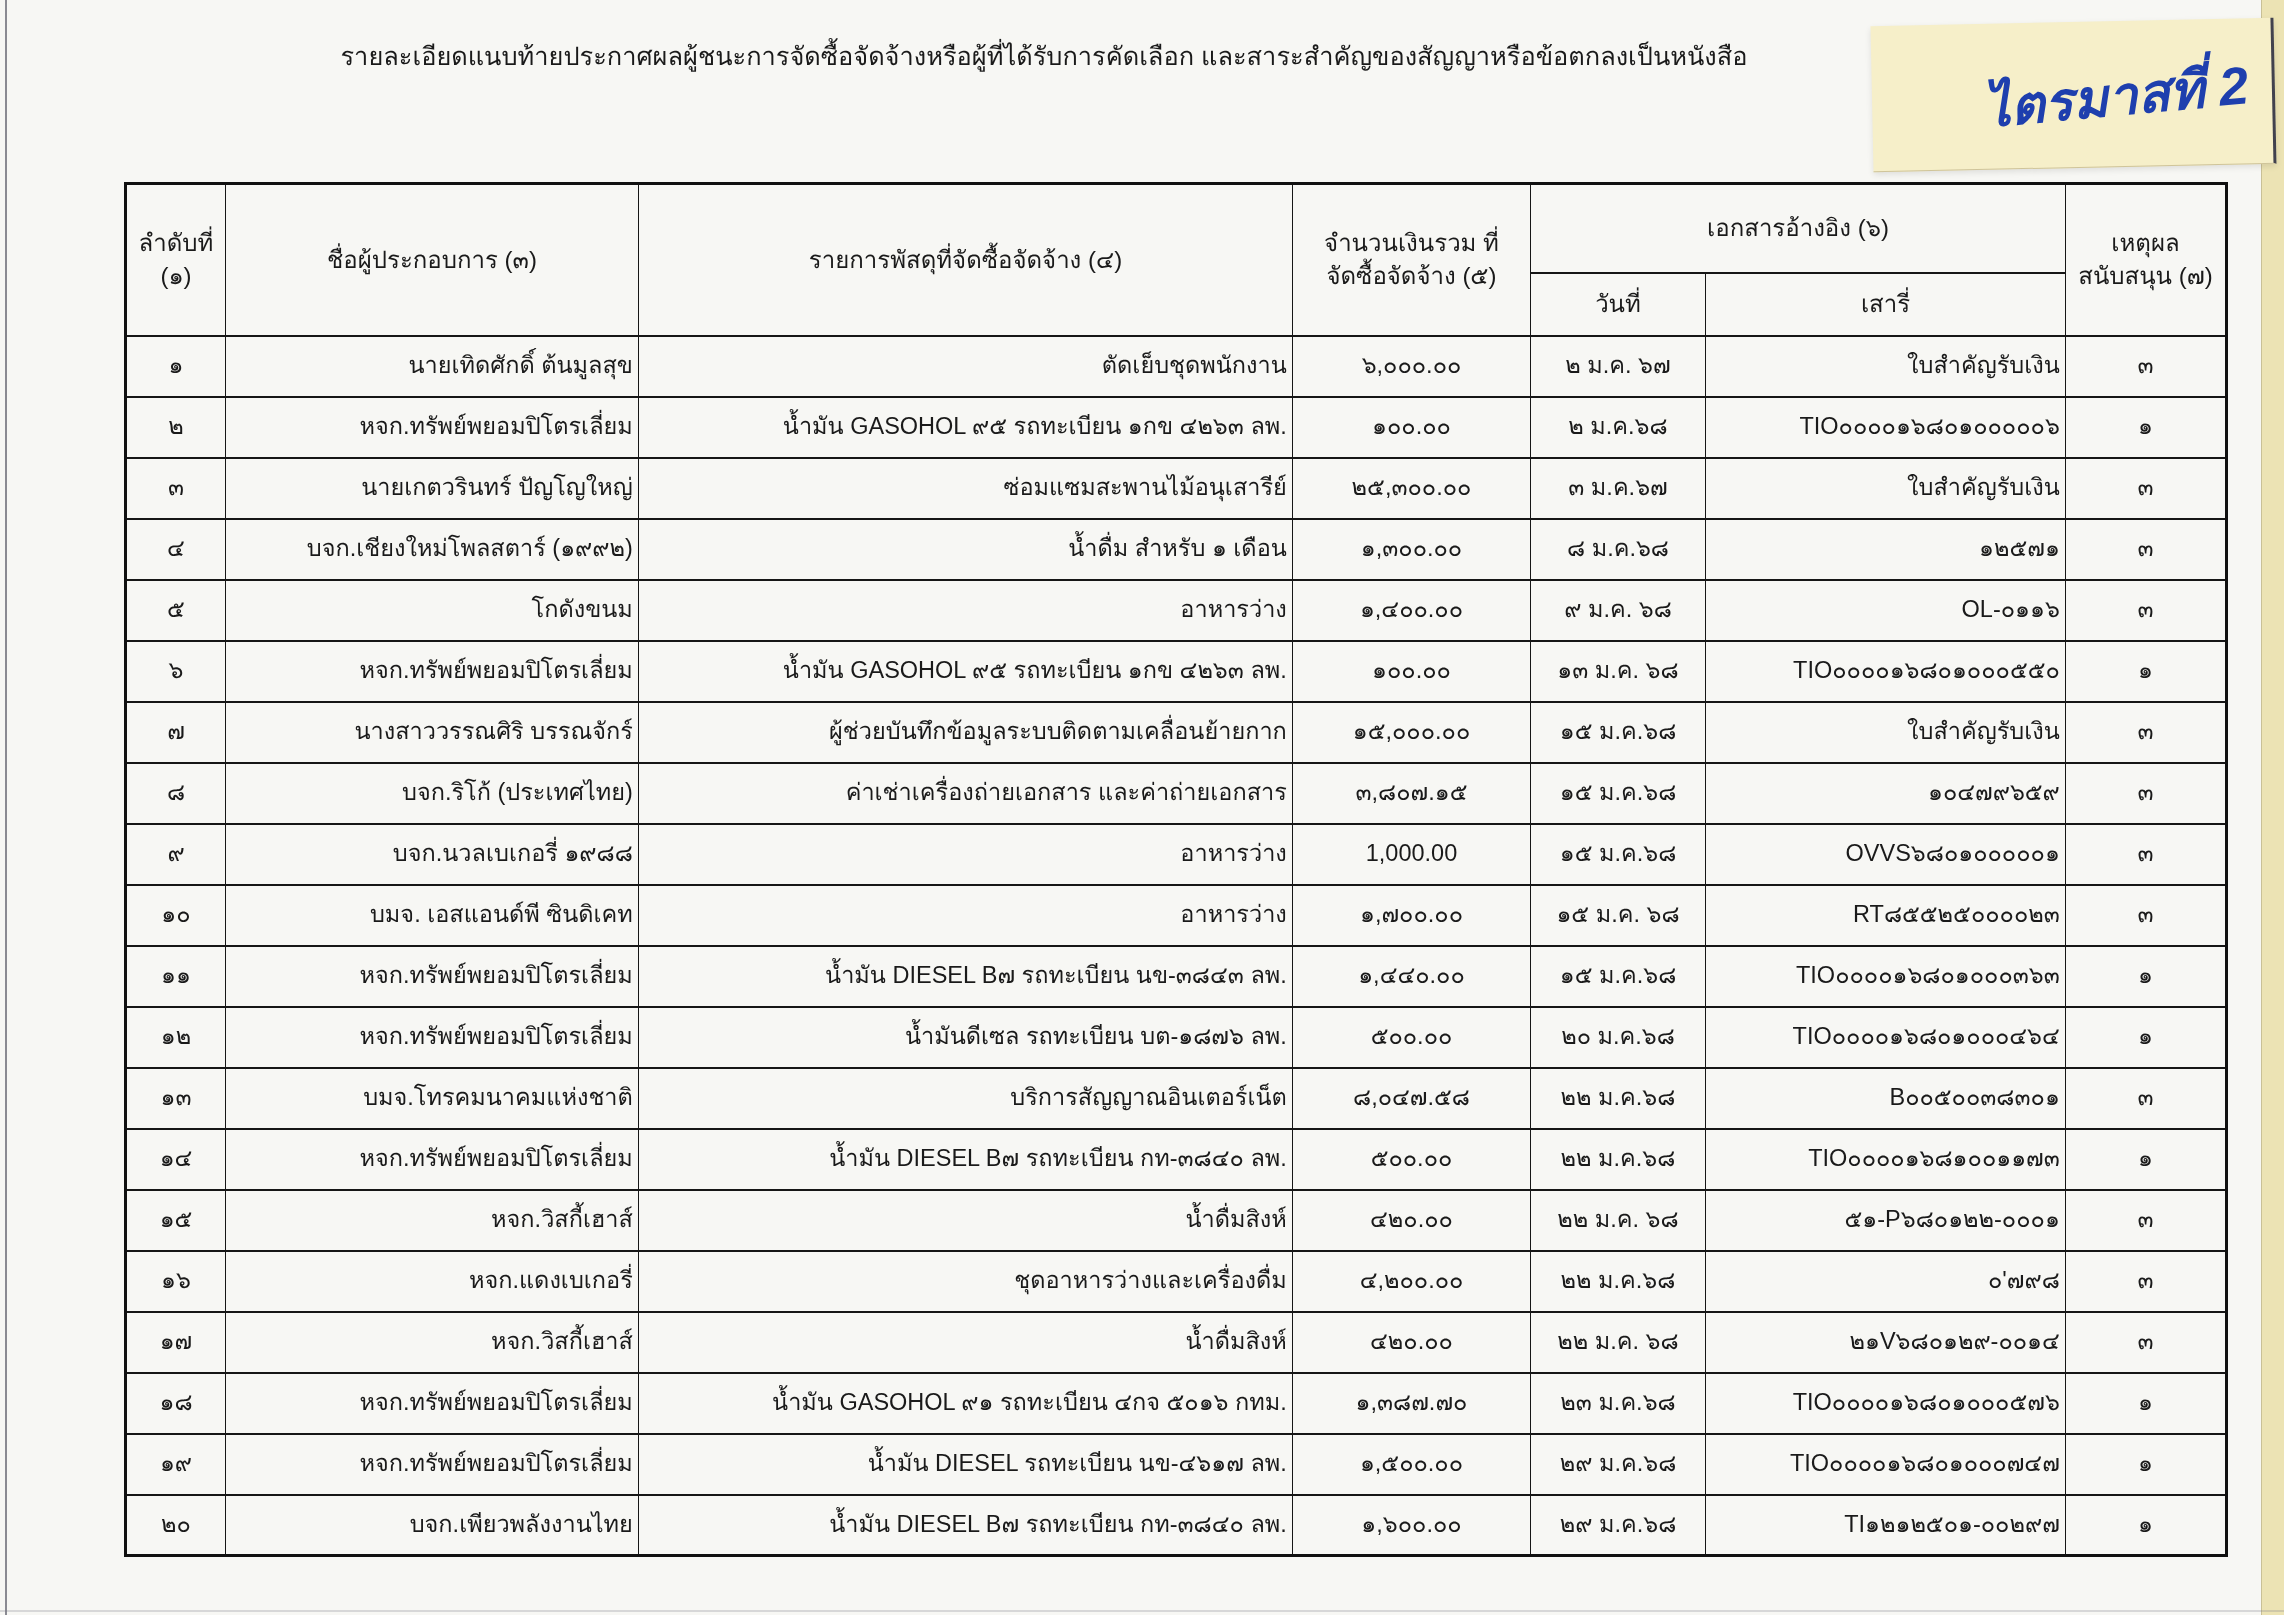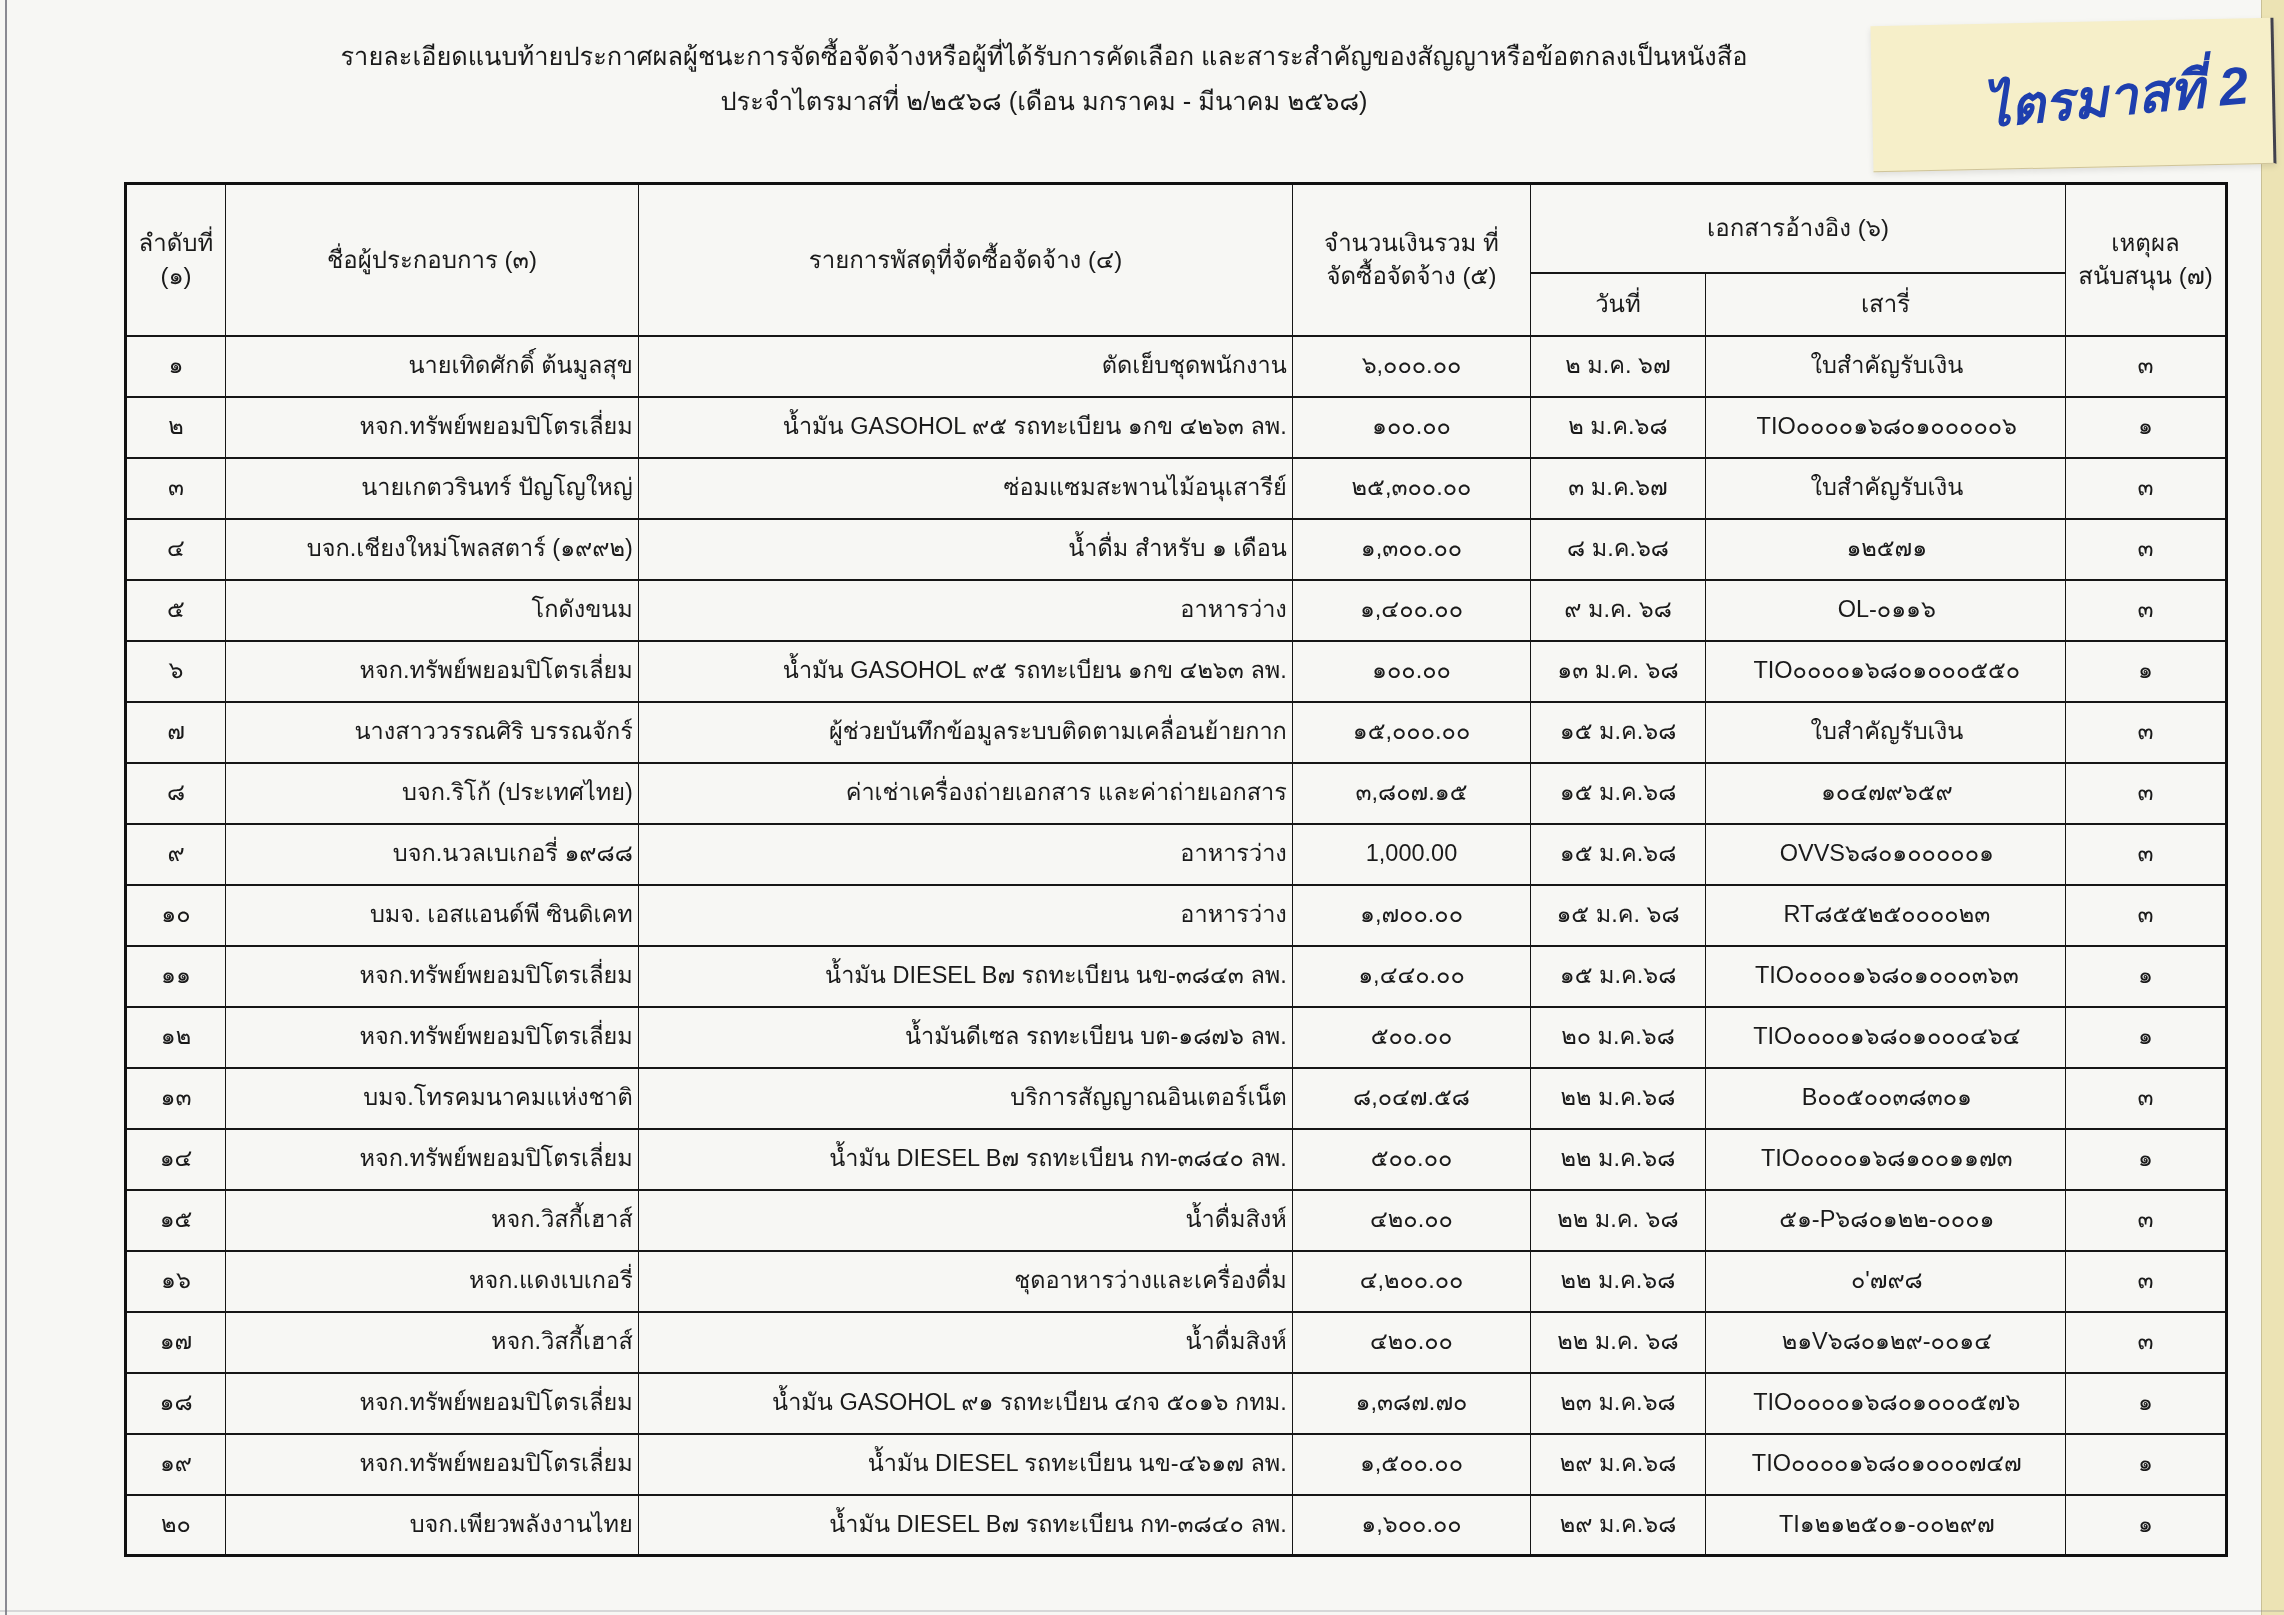--- a/index.html
+++ b/index.html
@@ -82,33 +82,32 @@
     text-align: center;
     line-height: 1.25;
   }
   tr.hdr-group { height: 89px; }
   tr.hdr-sub   { height: 63px; }
   .procurement tbody tr { height: 61px; }
   td.col-vendor, td.col-item {
     text-align: right; padding-left: 10.4px;
   }
   td.col-number {
-    text-align: center; padding-left: 7.8px;
+    text-align: right; padding-left: 7.8px;
   }
 </style>
 </head>
 <body>
 
 <div class="left-edge-line"></div>
 <div class="right-strip"></div>
 <div class="bottom-shadow"></div>
 
 <div class="title-block">
   <div>รายละเอียดแนบท้ายประกาศผลผู้ชนะการจัดซื้อจัดจ้างหรือผู้ที่ได้รับการคัดเลือก และสาระสำคัญของสัญญาหรือข้อตกลงเป็นหนังสือ</div>
-  <div>ประจำไตรมาสที่ ๒/๒๕๖๘ (เดือน มกราคม - มีนาคม ๒๕๖๘)</div>
 </div>
 
 <div class="sticky-note">
   <div class="sticky-text">ไตรมาสที่ 2</div>
 </div>
 
 <table class="procurement">
   <colgroup>
     <col style="width:100px">
     <col style="width:413px">

